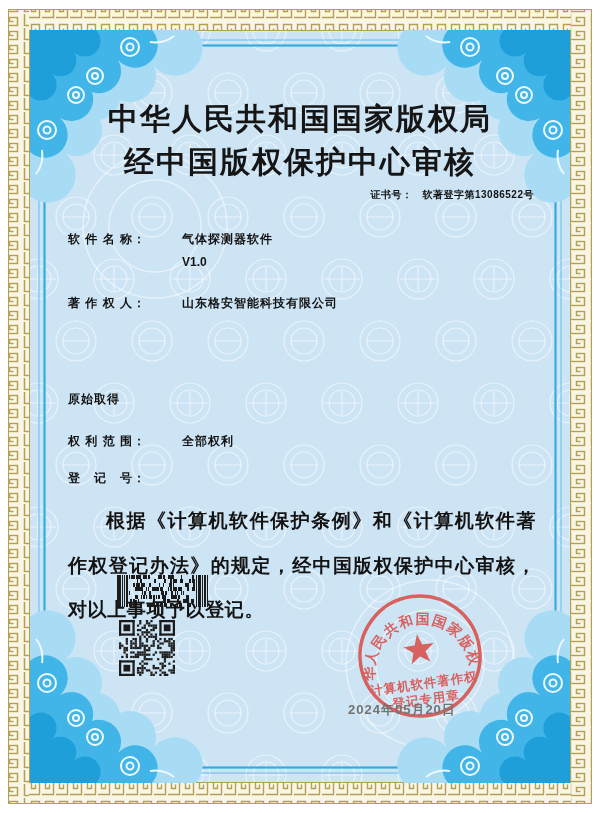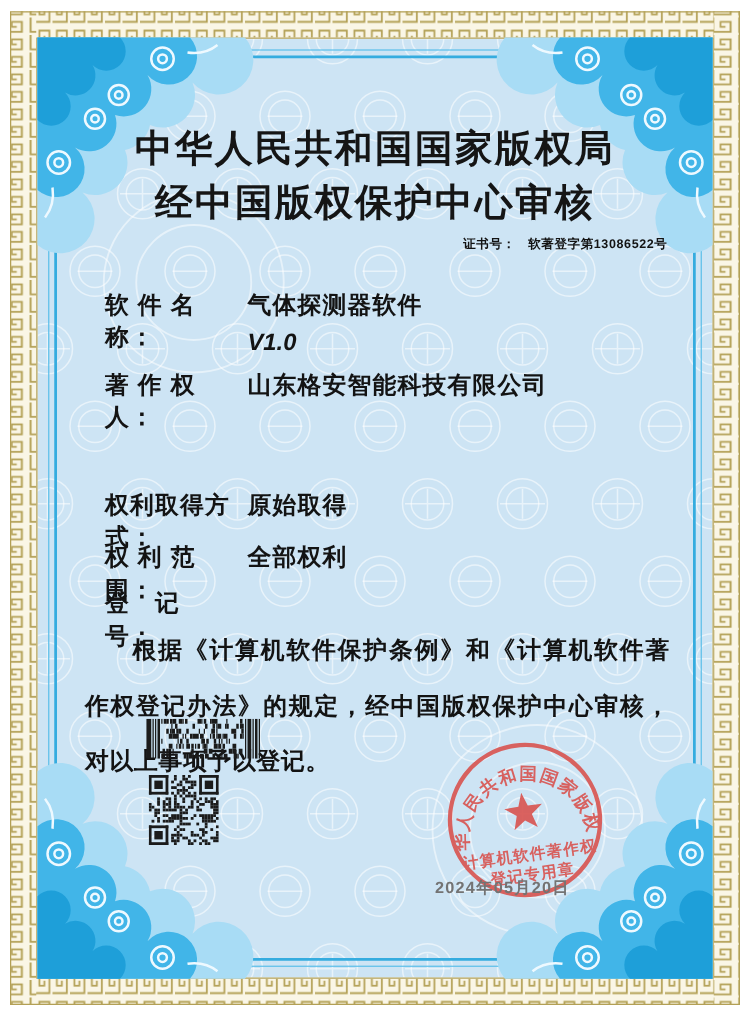--- a/index.html
+++ b/index.html
@@ -8,24 +8,24 @@
     font-family:"Liberation Sans","DejaVu Sans",sans-serif;
   }
   .layer{position:absolute;left:0;top:0;}
   .txt{position:absolute;color:#131313;font-weight:700;}
   .title{
     left:0;width:600px;text-align:center;font-size:30px;letter-spacing:2px;
     font-family:"Liberation Serif","DejaVu Serif",serif;color:#151515;
   }
   .cert-no{right:66px;top:188px;font-size:10px;letter-spacing:.5px;}
   .cert-no .lbl{margin-right:10px;}
-  .field-row{left:84px;font-size:19px;display:flex;letter-spacing:1px;}
+  .field-row{left:68px;font-size:12px;display:flex;letter-spacing:1px;}
   .field-row .f-label{display:inline-block;width:114px;flex:0 0 114px;}
   .field-row .f-value{display:inline-block;}
-  .f-value .v2{margin-top:7px;letter-spacing:0;font-style:italic;}
+  .f-value .v2{margin-top:7px;letter-spacing:0;}
   .body-par{
     left:68px;top:499px;width:468px;font-size:19px;line-height:2.35;
     text-align:justify;text-indent:2em;letter-spacing:.6px;
   }
   .issue-date{left:348px;top:701px;font-size:13px;letter-spacing:1px;color:#737373;}
   .seal-wrap{left:350px;top:586px;width:140px;height:140px;opacity:.9;}
   .barcode-wrap{left:117px;top:575px;}
   .qr-wrap{left:119px;top:620px;}
 </style>
 </head>
@@ -111,21 +111,20 @@
     <div class="v2">V1.0</div>
   </span>
 </div>
 
 <div class="txt field-row" style="top:295px">
   <span class="f-label">著 作 权 人：</span>
   <span class="f-value">山东格安智能科技有限公司</span>
 </div>
 
 <div class="txt field-row" style="top:391px">
-  <span class="f-label">权利取得方式：</span>
   <span class="f-value">原始取得</span>
 </div>
 
 <div class="txt field-row" style="top:433px">
   <span class="f-label">权 利 范 围：</span>
   <span class="f-value">全部权利</span>
 </div>
 
 <div class="txt field-row" style="top:470px">
   <span class="f-label">登　记　号：</span>

